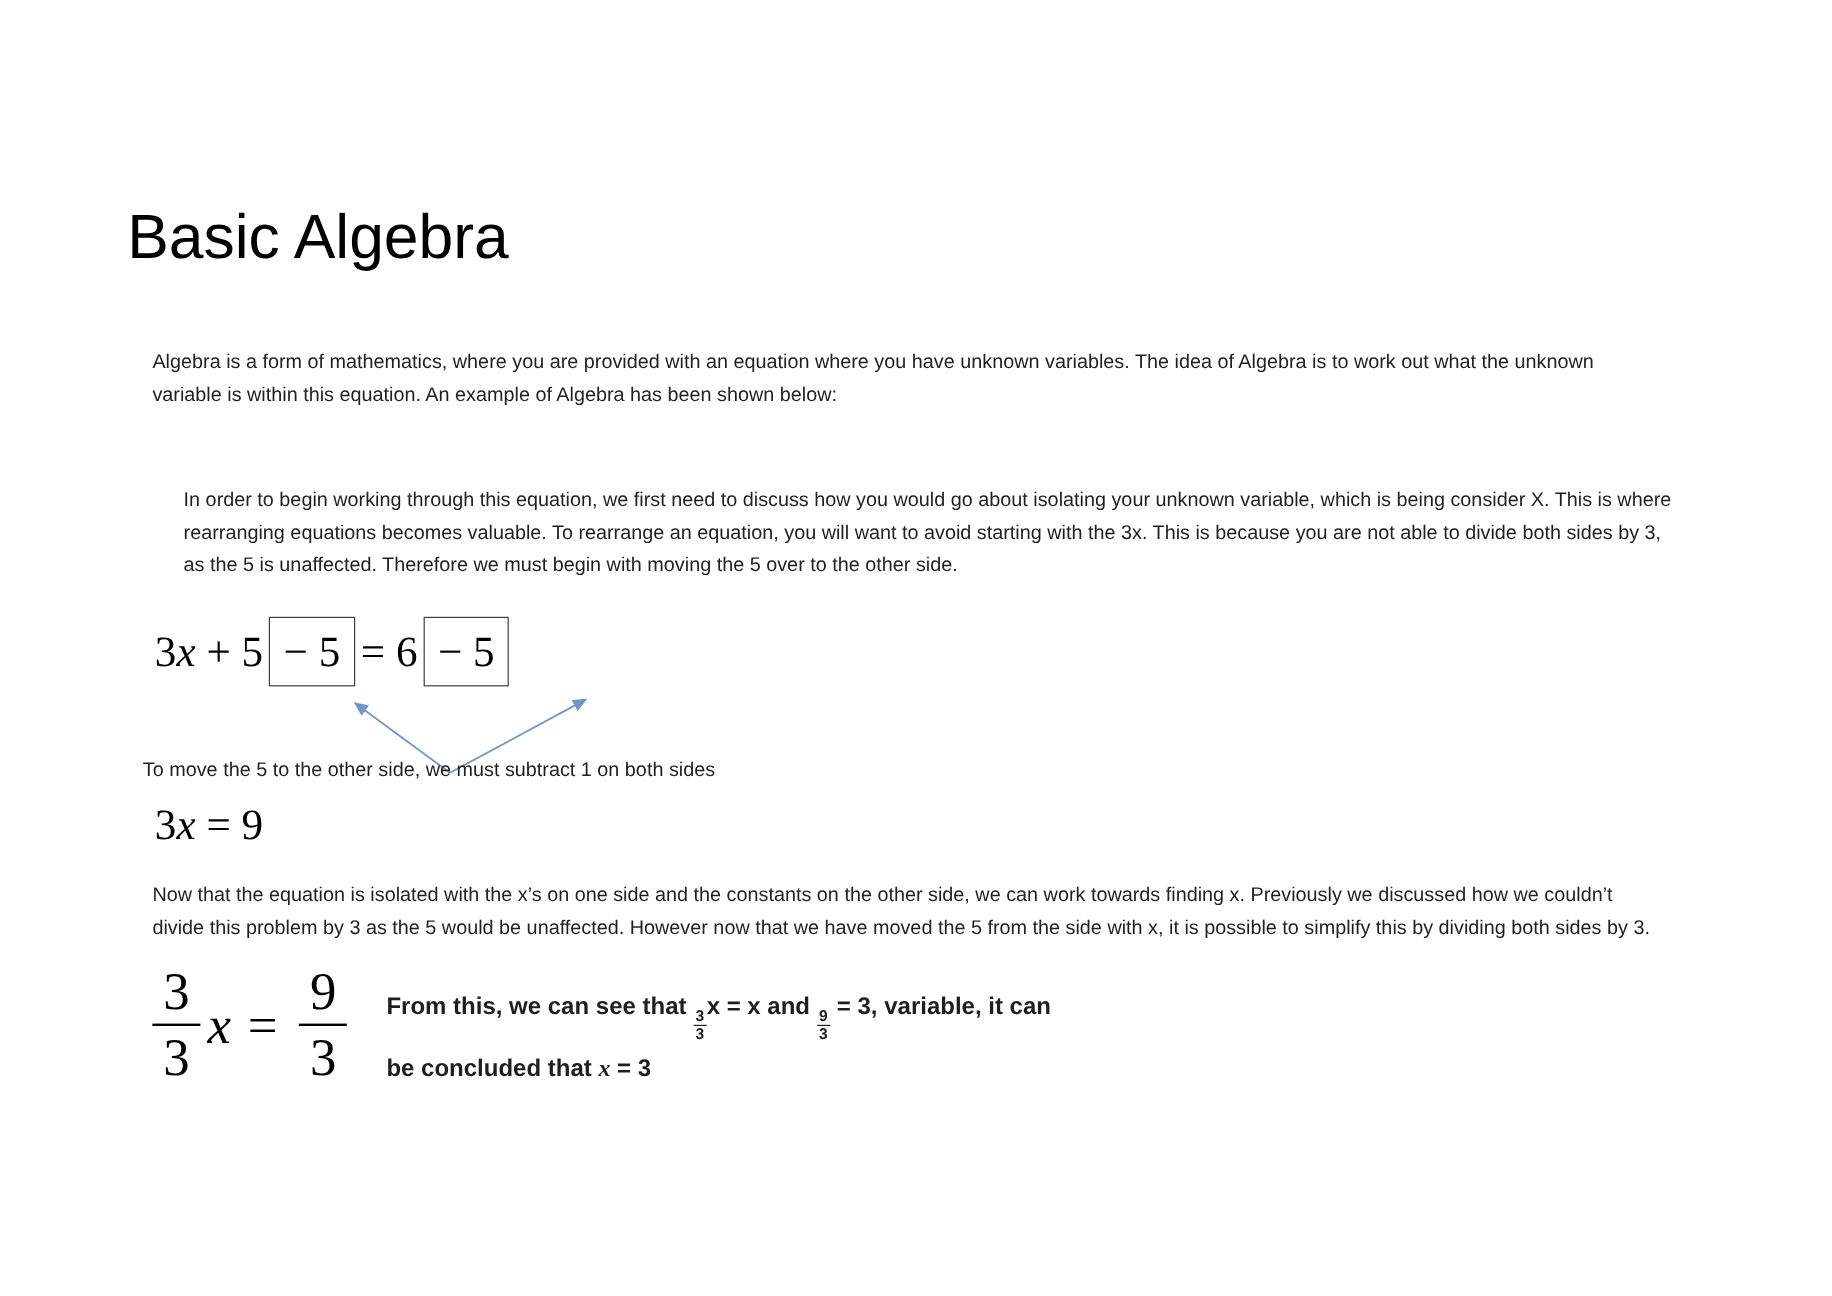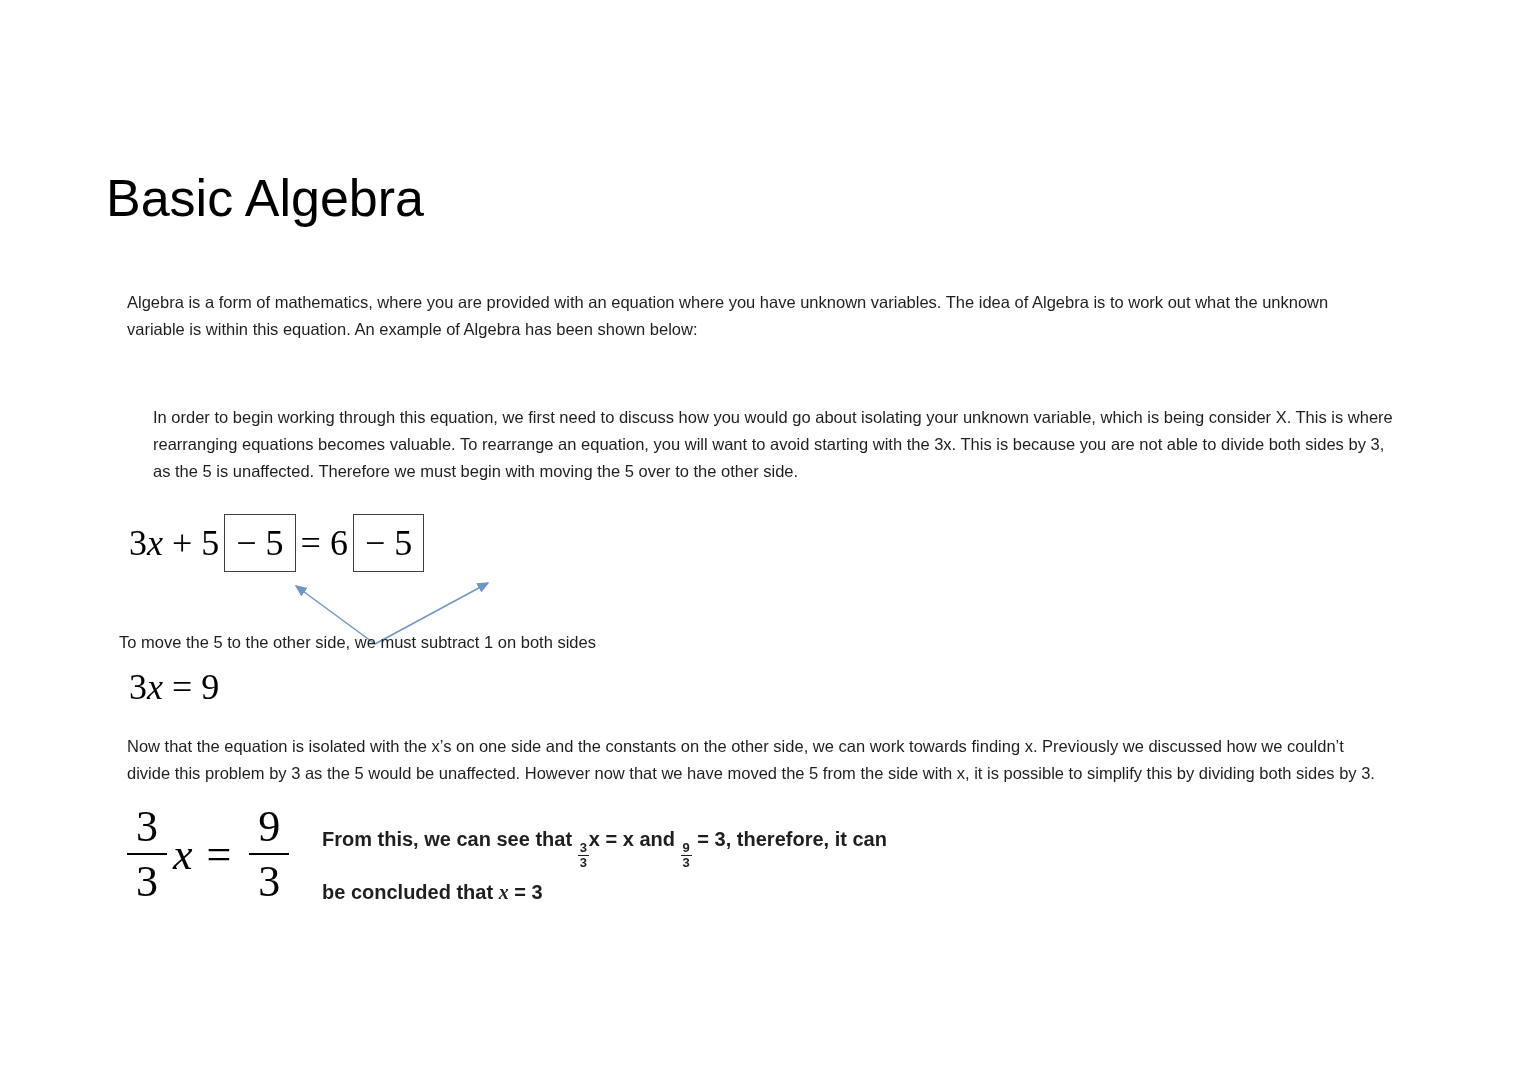--- a/index.html
+++ b/index.html
@@ -117,17 +117,17 @@
     </span>
     <span class="var">x</span>
     <span class="eqs">=</span>
     <span class="bigfrac">
       <span class="num">9</span>
       <span class="den">3</span>
     </span>
   </div>
 
   <div class="conclusion">
-    <div class="line"><span>From this, we can see that </span><span class="smallfrac"><span class="num">3</span><span class="den">3</span></span><span>x = x and </span><span class="smallfrac"><span class="num">9</span><span class="den">3</span></span><span> = 3, therefore, it can</span></div>
+    <div class="line"><span>From this, we can see that </span><span class="smallfrac"><span class="num">3</span><span class="den">3</span></span><span>x = x and </span><span class="smallfrac"><span class="num">9</span><span class="den">3</span></span><span> = 3, variable, it can</span></div>
     <div class="line"><span>be concluded that </span><span class="mi">x</span><span> = 3</span></div>
   </div>
 
 </div>
 
 </body></html>

